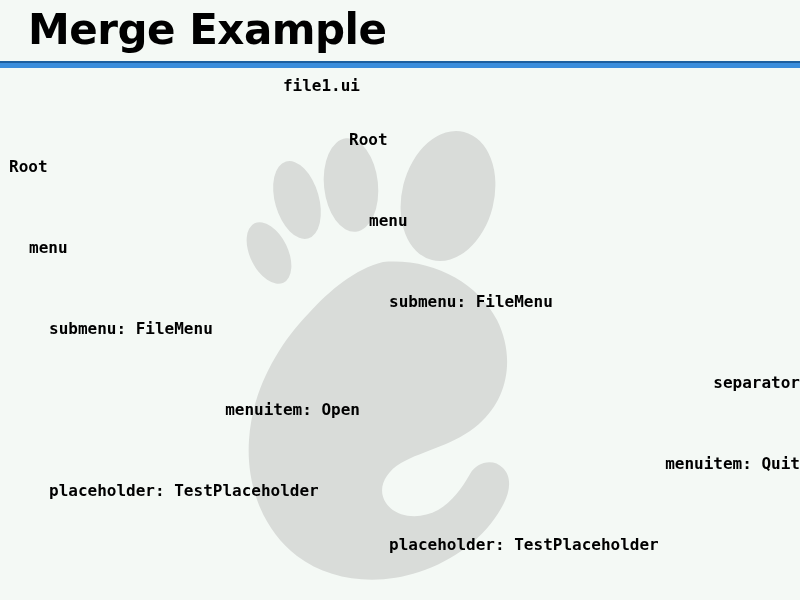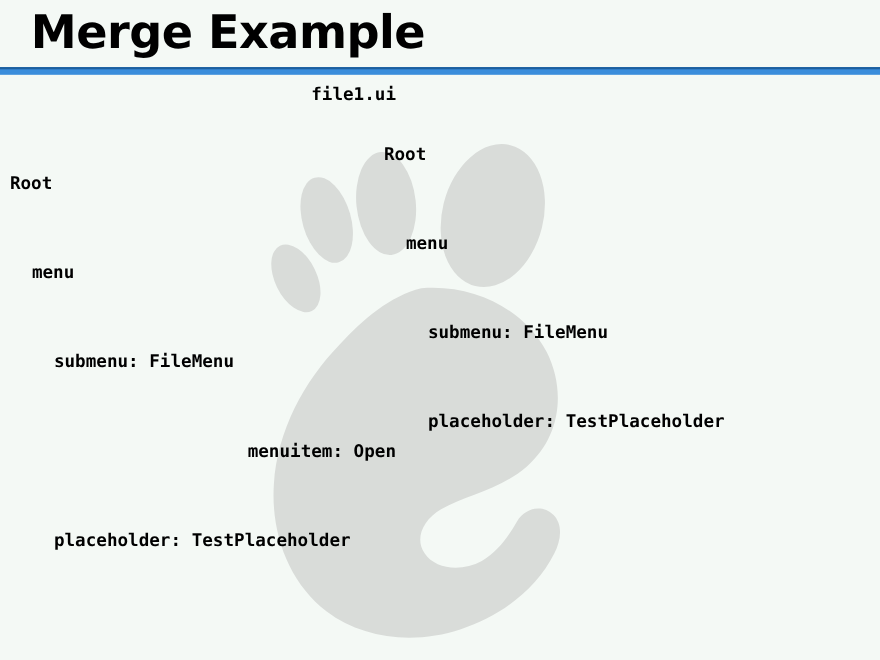--- a/index.html
+++ b/index.html
@@ -161,20 +161,22 @@
       
       
     </div>
   </div>
 
   <div class="column" id="column-right">
     <div class="tree">
       <div class="tree-line indent-0">Root</div>
       <div class="tree-line indent-1">menu</div>
       <div class="tree-line indent-2">submenu: FileMenu</div>
+      <div class="tree-line indent-3">separator</div>
+      <div class="tree-line indent-3">menuitem: Quit</div>
       <div class="tree-line indent-2">placeholder: TestPlaceholder</div>
       
       
       
       
     </div>
   </div>
 
 </div>
 

